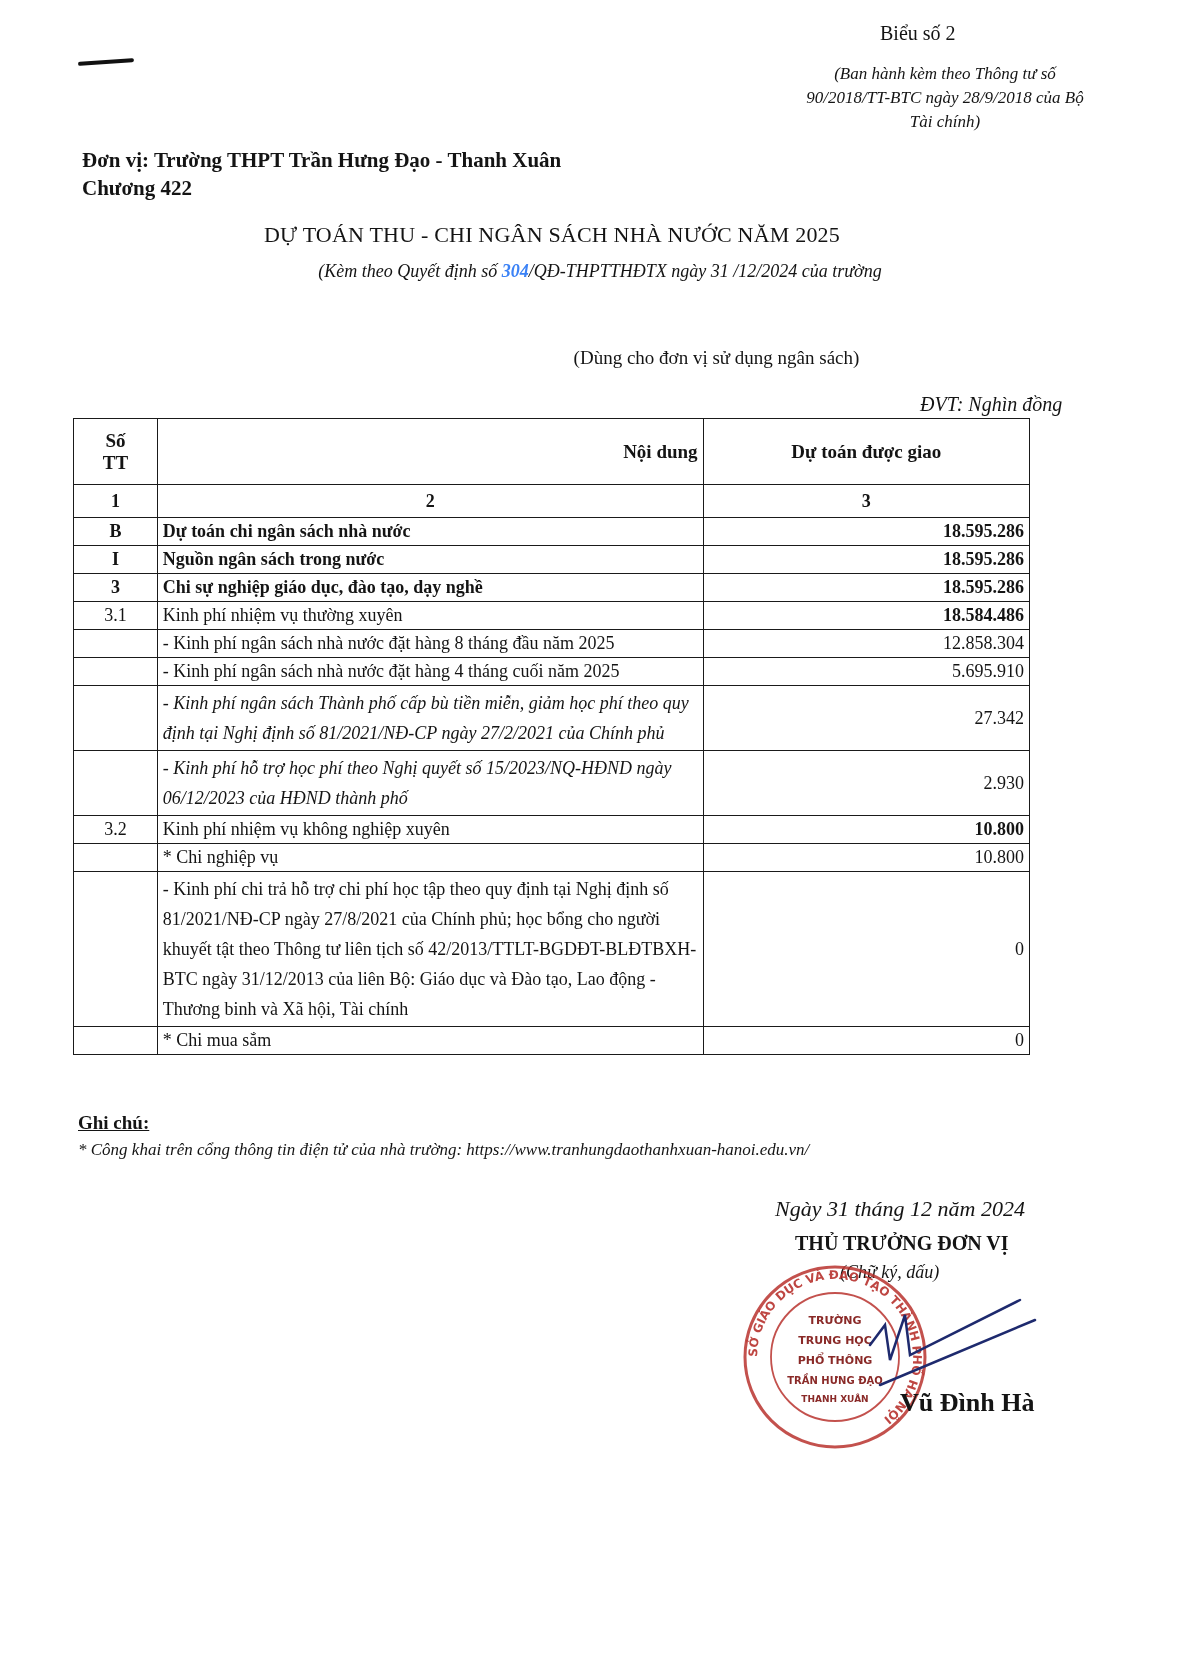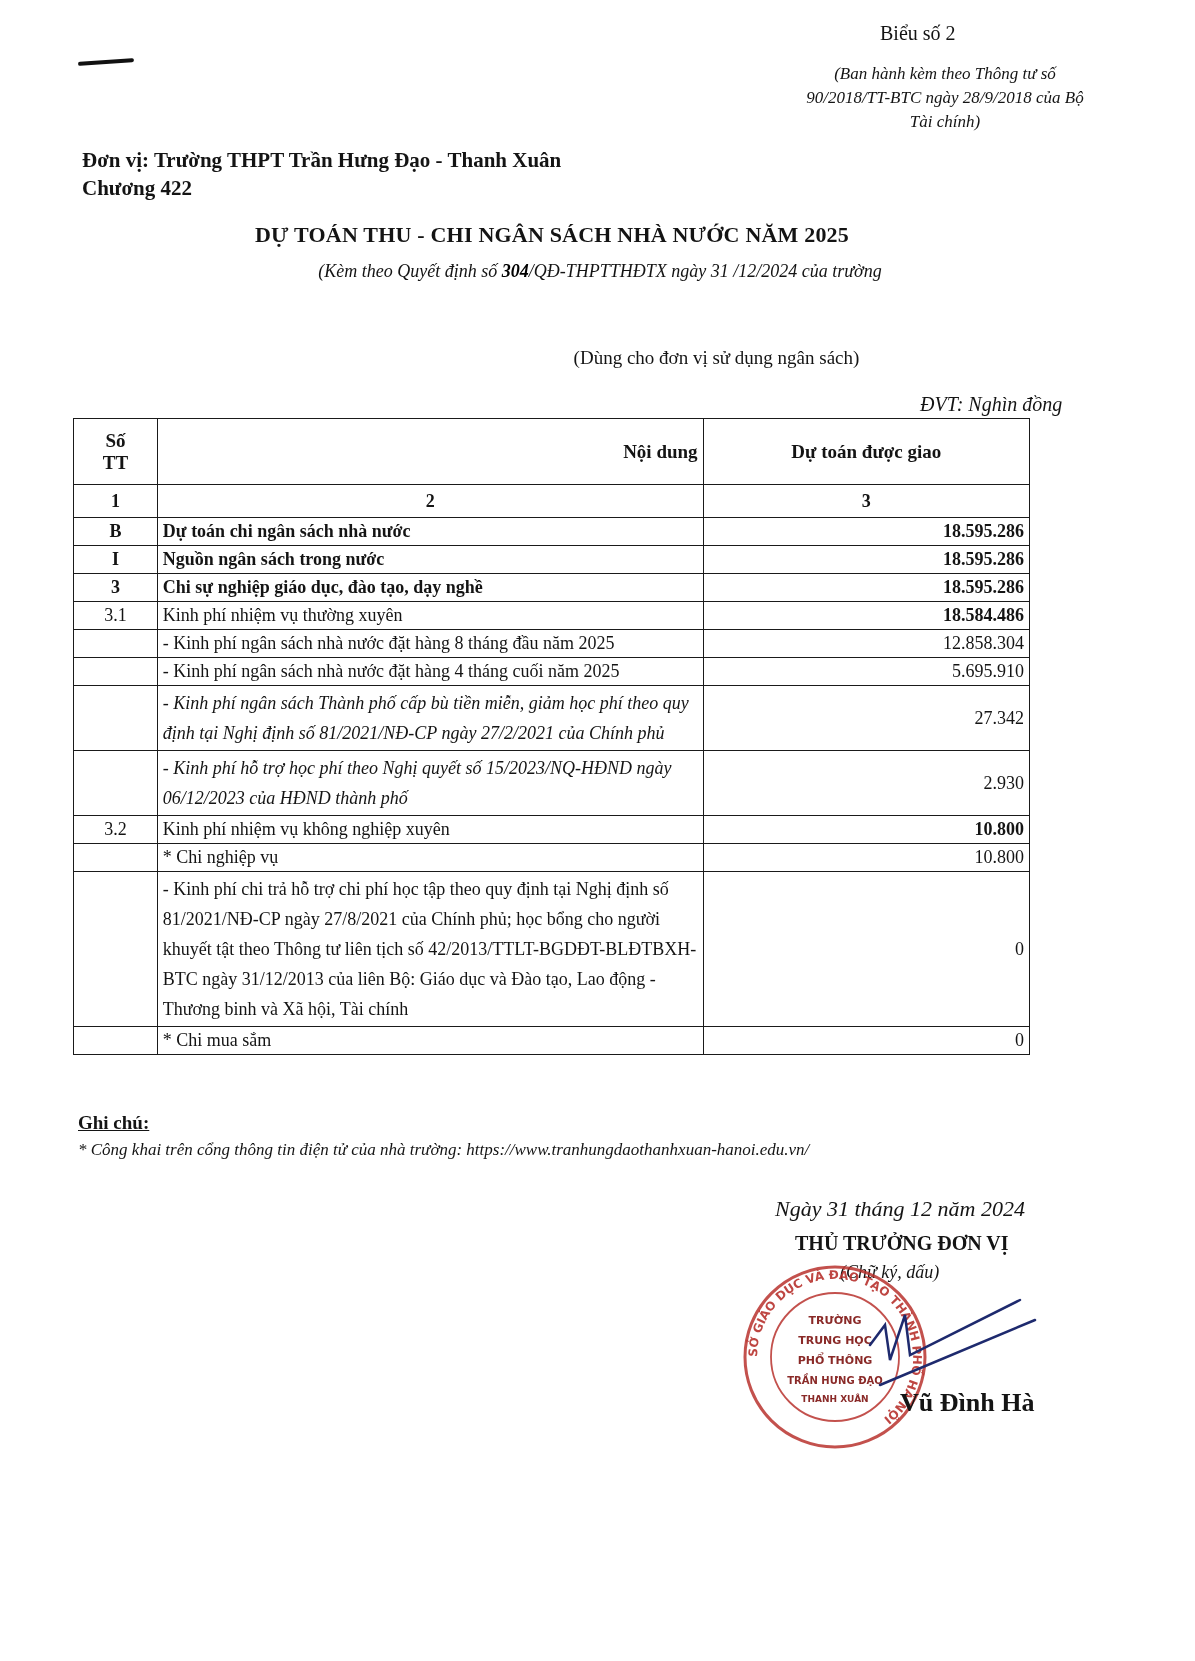--- a/index.html
+++ b/index.html
@@ -8,23 +8,23 @@
     font-family: "Liberation Serif", serif; color: #141414;
   }
   .abs { position: absolute; }
   .stroke-mark { position: absolute; left: 78px; top: 60px; width: 56px; height: 4px; background: #111; transform: rotate(-4deg); border-radius: 2px; }
 
   .form-no { left: 880px; top: 22px; font-size: 20px; }
   .form-ref { left: 780px; top: 62px; width: 330px; text-align: center; font-style: italic; font-size: 17px; line-height: 24px; }
 
   .unit { left: 82px; top: 146px; font-size: 21px; font-weight: bold; line-height: 28px; }
 
-  .title { left: 0; width: 1034px; top: 222px; text-align: center; font-size: 22px; font-weight: bold; letter-spacing: 0.2px; padding-left: 70px; box-sizing: border-box; }
+  .title { left: 0; width: 1034px; top: 222px; text-align: center; font-size: 22px; font-weight: normal; letter-spacing: 0.2px; padding-left: 70px; box-sizing: border-box; }
   .subtitle { left: 230px; width: 740px; top: 258px; text-align: center; font-style: italic; font-size: 18px; line-height: 27px; }
-  .subtitle .handwritten { color: #000000; font-weight: bold; }
+  .subtitle .handwritten { color: #3b82f6; font-weight: bold; }
   .usage { left: 0; width: 1195px; top: 347px; text-align: center; font-size: 19px; padding-left: 150px; box-sizing: border-box; margin-left: 44px; }
   .unit-of-measure { left: 920px; top: 393px; font-style: italic; font-size: 20px; }
 
   table.budget {
     position: absolute; left: 73px; top: 418px; width: 957px;
     border-collapse: collapse; font-size: 18px;
   }
   table.budget td, table.budget th { border: 1.8px solid #1a1a1a; padding: 2px 5px; vertical-align: middle; }
   table.budget th { font-weight: bold; font-size: 19px; }
   .c-no { width: 77px; text-align: center; }

